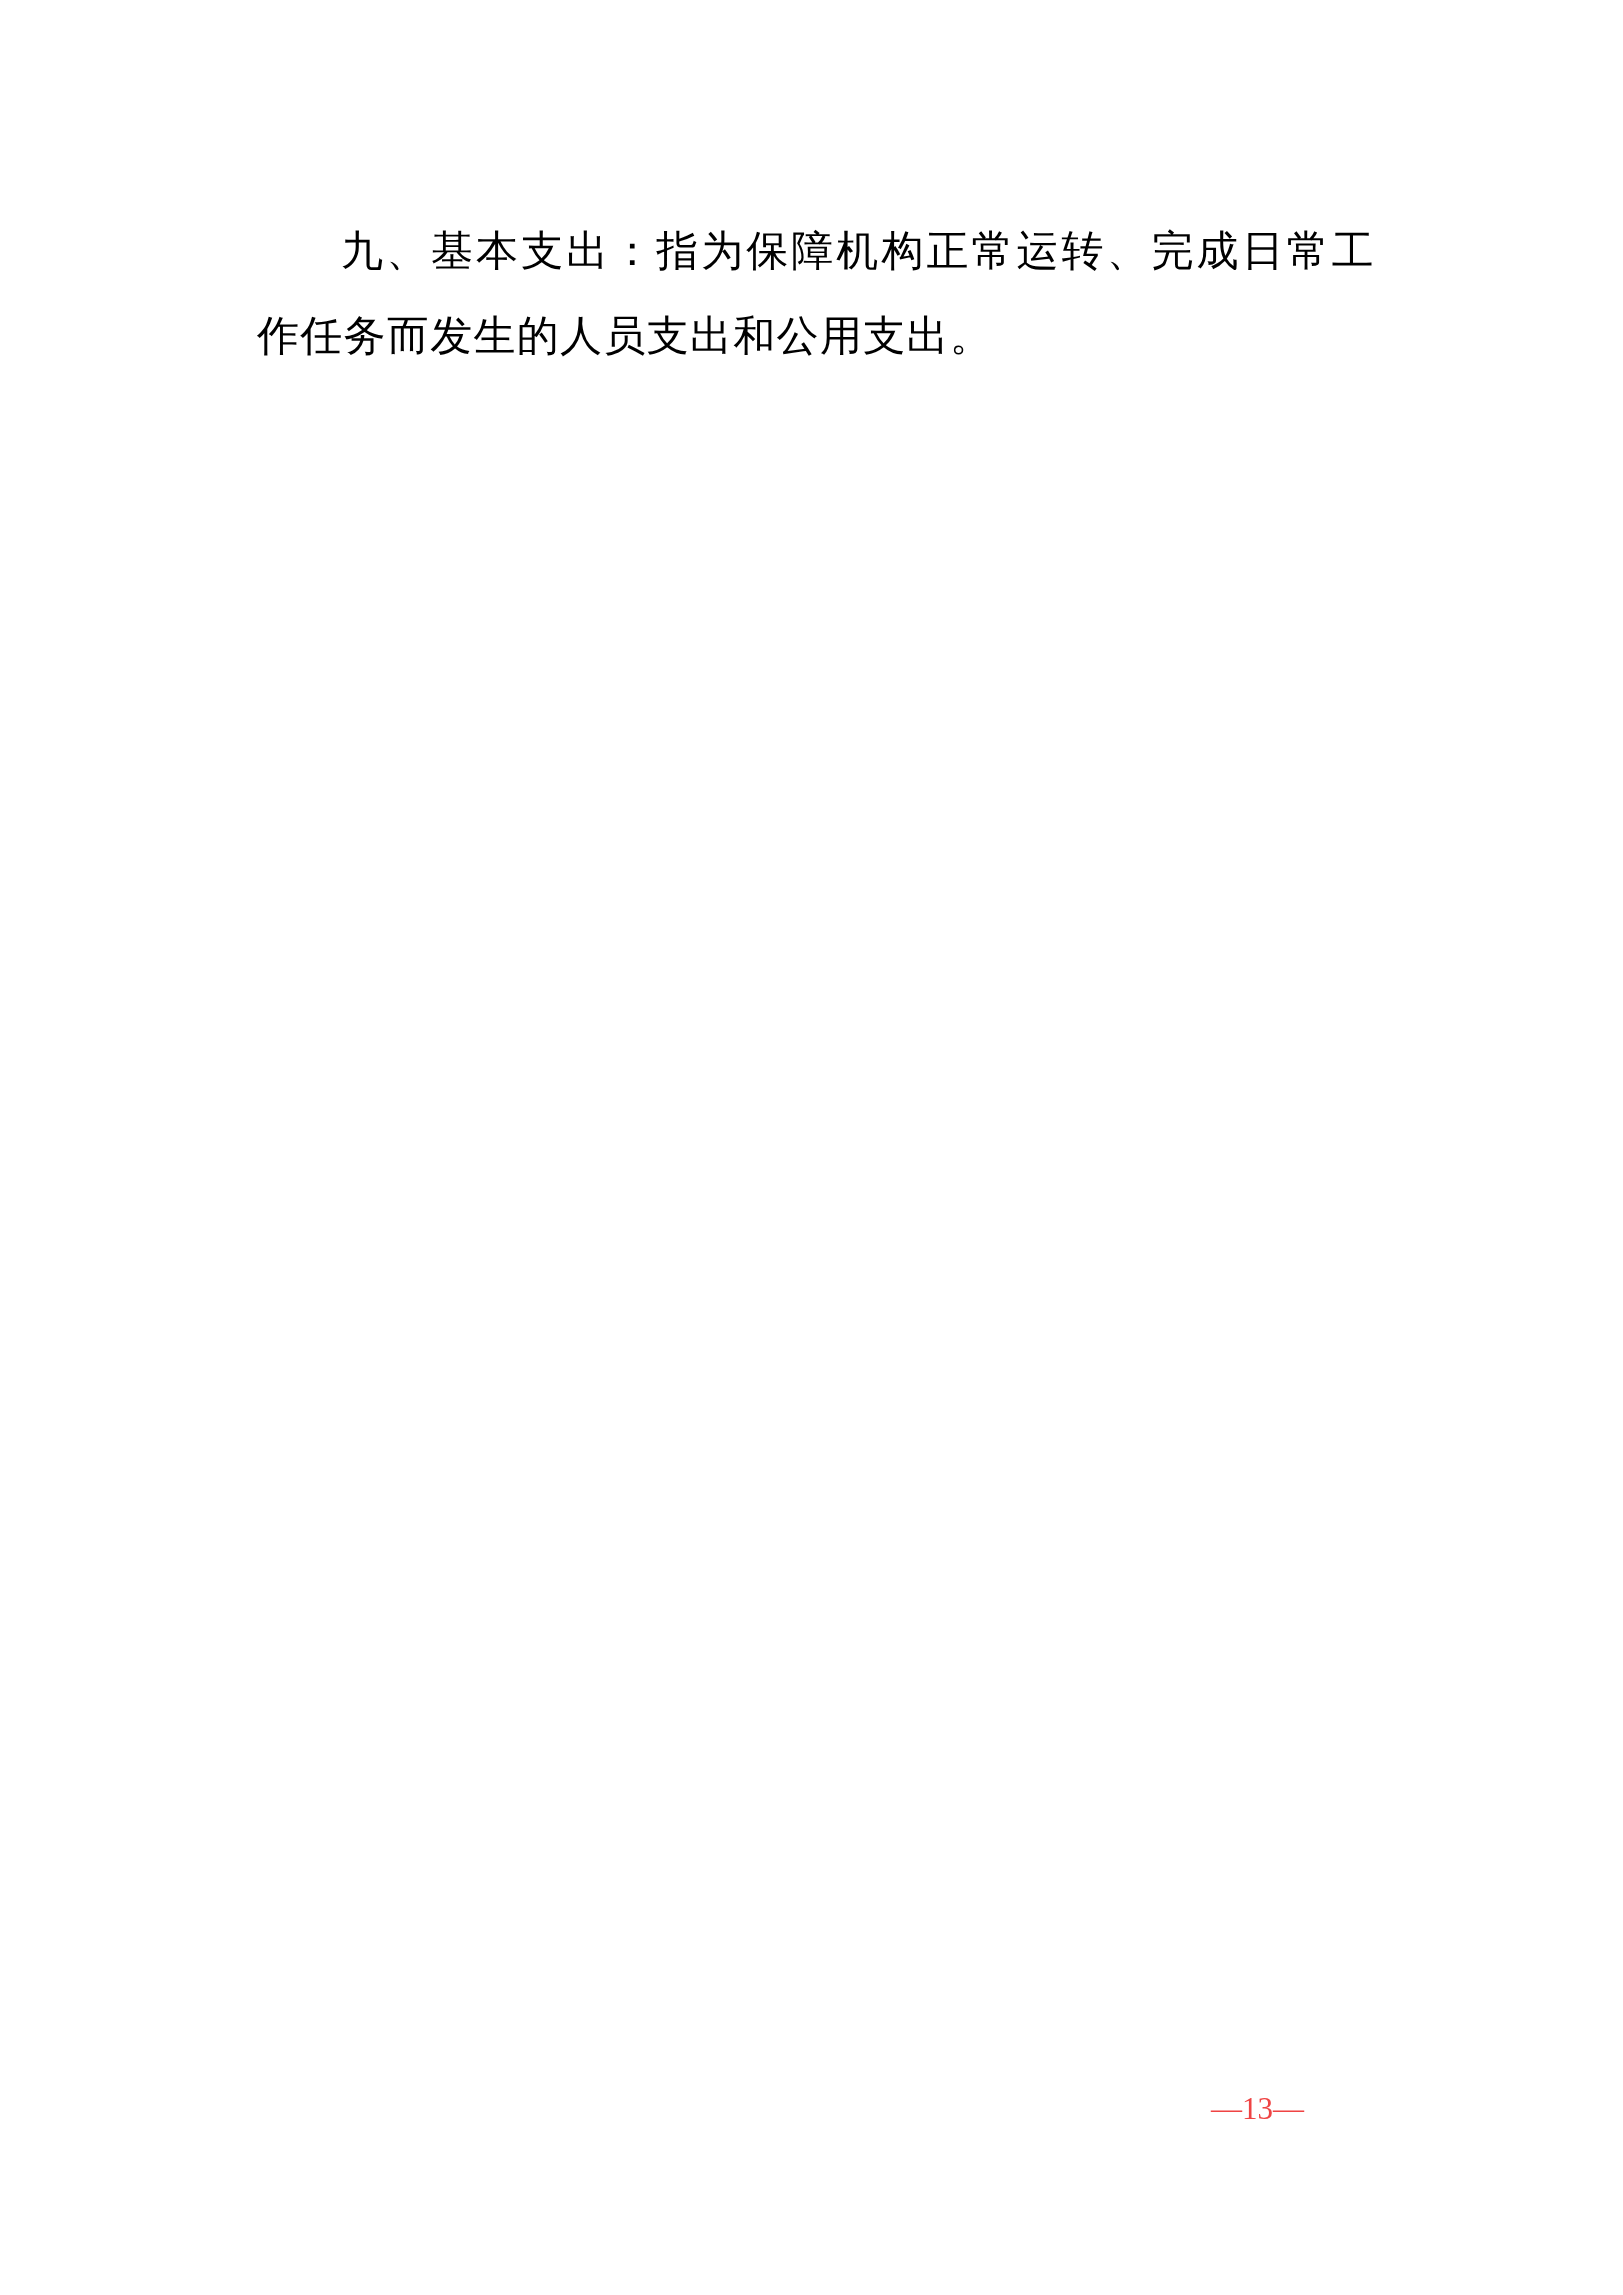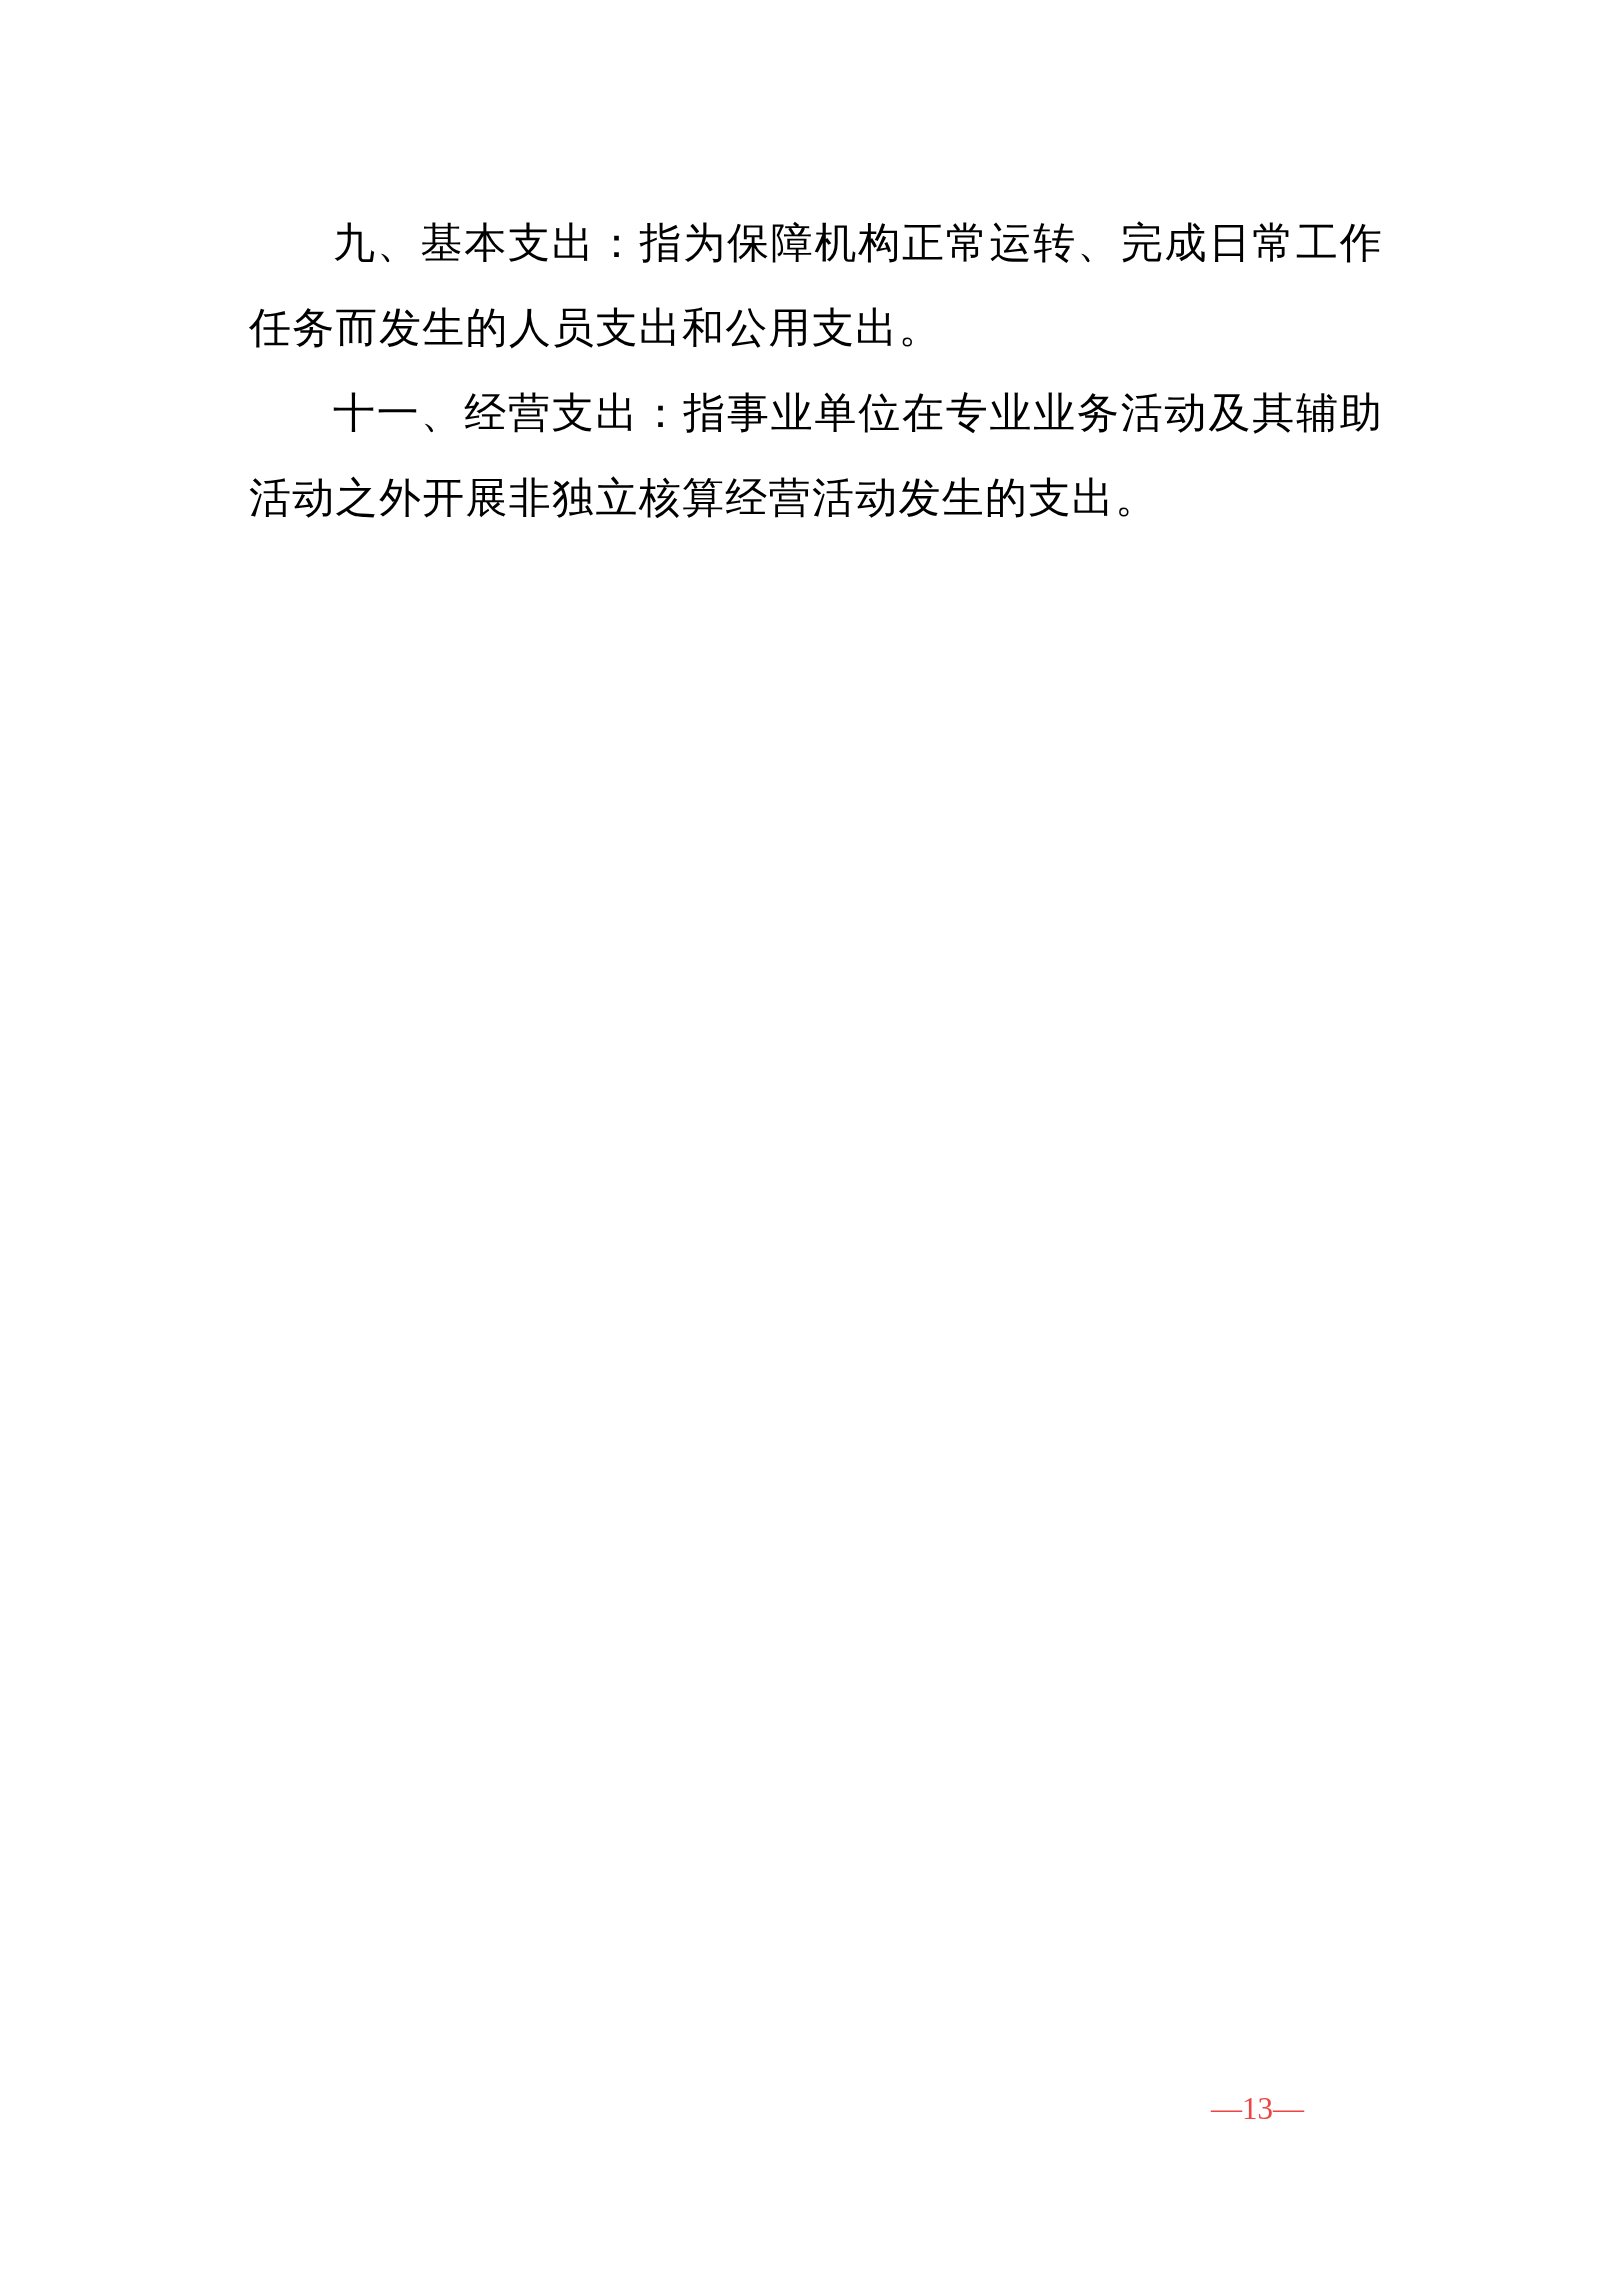--- a/index.html
+++ b/index.html
@@ -16,21 +16,21 @@
     font-family: "Liberation Serif", "DejaVu Serif", serif;
     color: #000000;
   }
   .content {
     position: absolute;
     left: 249px;
     top: 201px;
     width: 1134px;
   }
   .content p {
-    margin: 0;
+    margin: 8px;
     padding: 0;
     font-size: 42px;
     line-height: 85px;
     text-align: justify;
     text-justify: inter-ideograph;
     text-indent: 2em;
     letter-spacing: 1.3px;
     color: #000000;
   }
   .page-number {
@@ -43,17 +43,16 @@
     font-family: "Liberation Serif", "DejaVu Serif", serif;
     white-space: nowrap;
   }
 </style>
 </head>
 <body>
 
 <div class="page">
   <div class="content">
     <p>九、基本支出：指为保障机构正常运转、完成日常工作任务而发生的人员支出和公用支出。</p>
-    <p>十一、经营支出：指事业单位在专业业务活动及其辅助活动之外开展非独立核算经营活动发生的支出。</p>
   </div>
   <div class="page-number">—13—</div>
 </div>
 
 
 </body></html>

